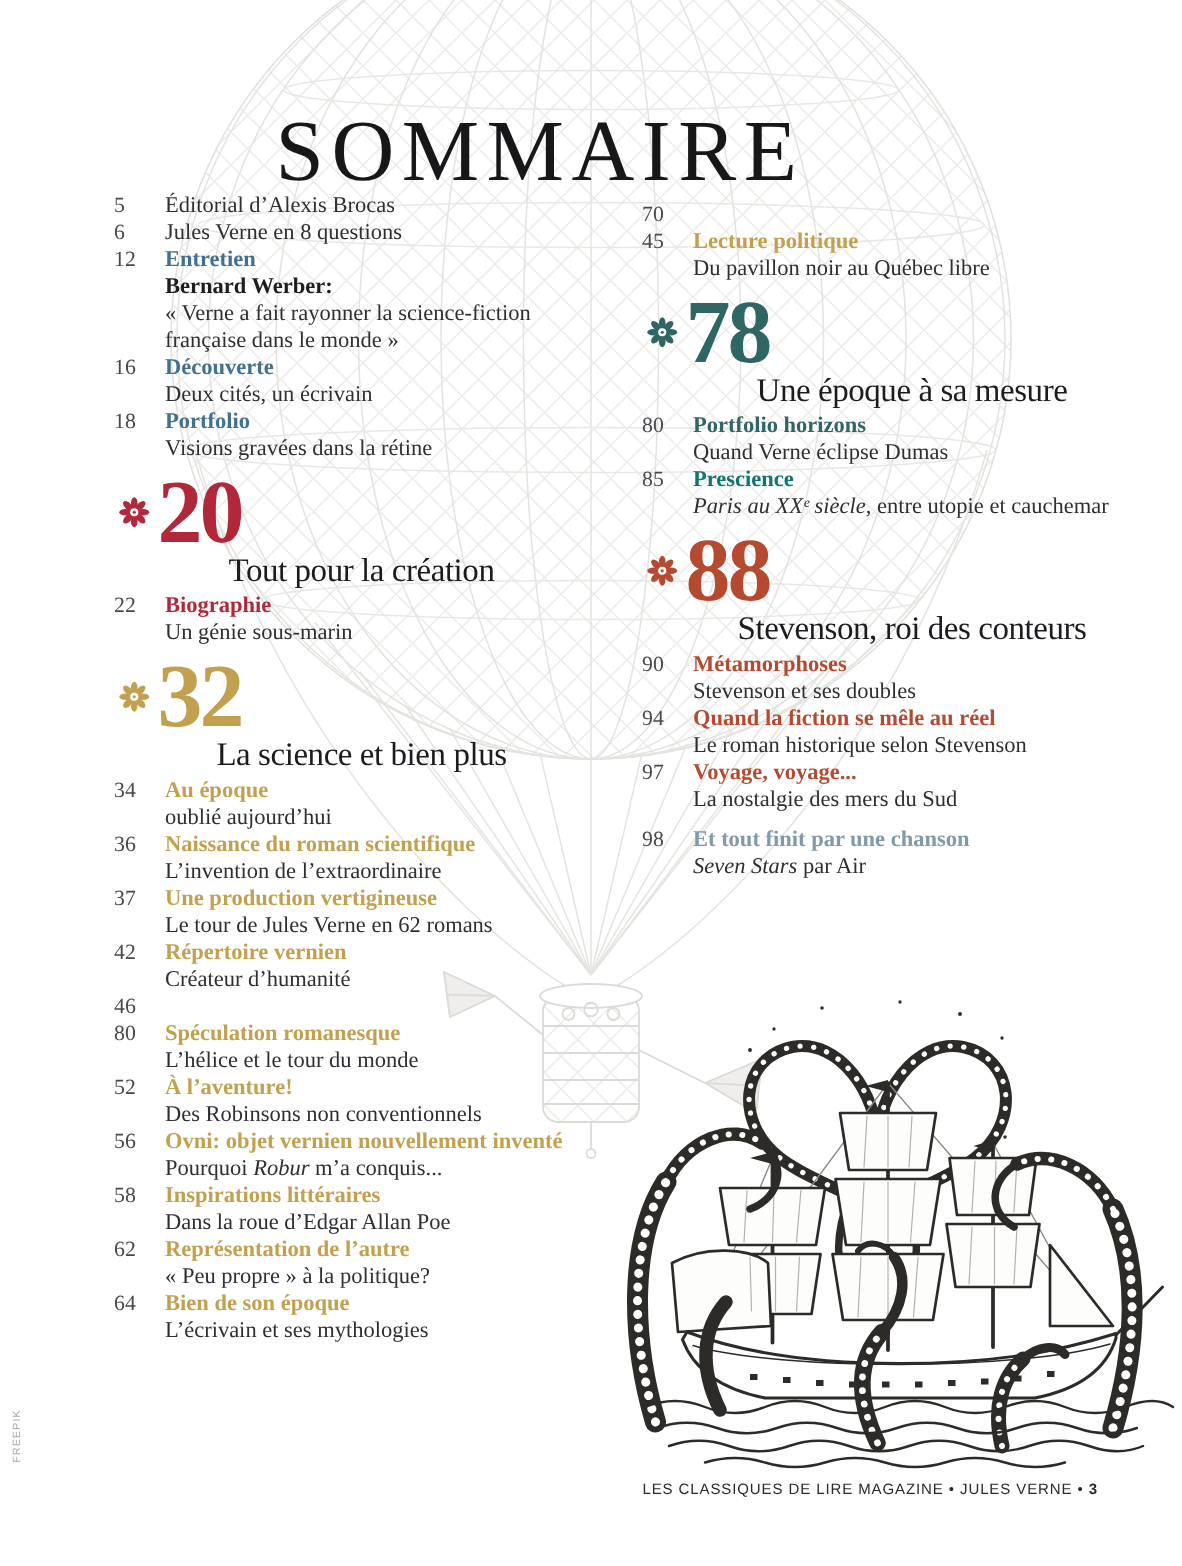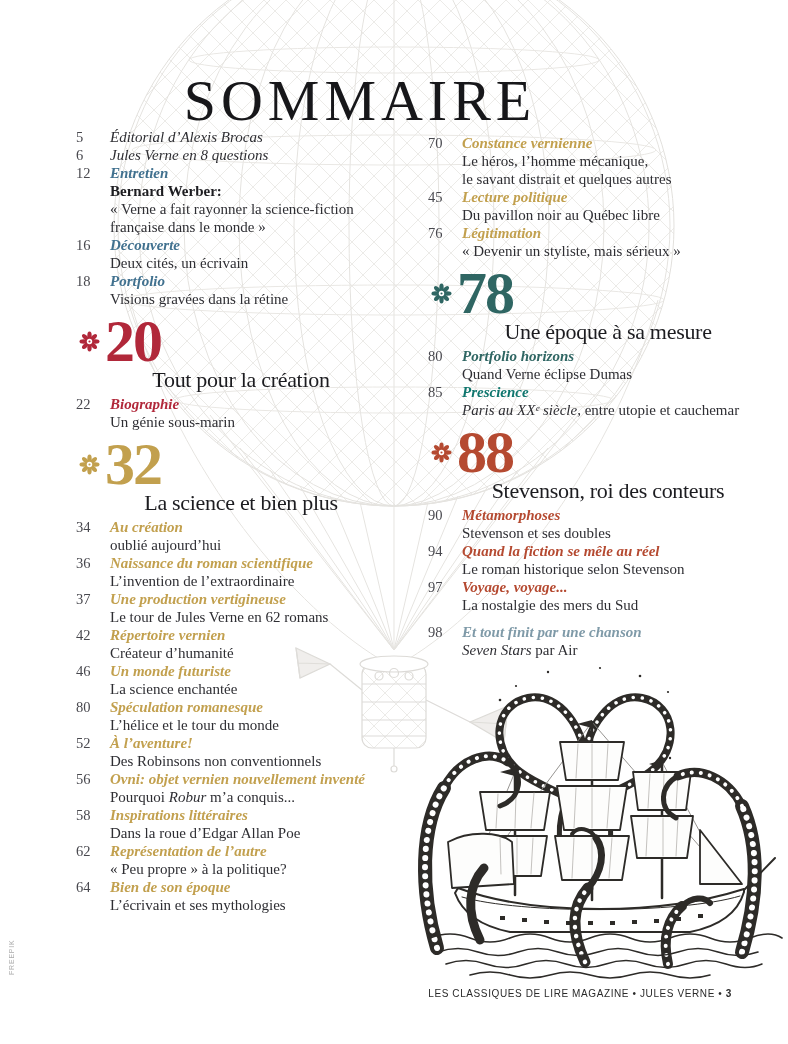--- a/index.html
+++ b/index.html
@@ -15,21 +15,21 @@
     font-size:58px;font-weight:400;letter-spacing:5px;color:#17171a;
   }
   
   .col{position:absolute;z-index:2;font-size:15px;line-height:18px;color:#2e2e33;}
   .col-left{left:76px;top:128px;width:330px;}
   .col-right{left:428px;top:134px;width:360px;}
   .entry{display:flex;}
   .entry.gap{margin-top:9px;}
   .entry .num{flex:0 0 34px;width:34px;color:#48484e;font-size:14.5px;}
   .entry .body{flex:1;max-width:292px;display:block;}
-  .heading{display:block;font-weight:bold;font-style:italic;}
+  .heading{display:block;font-weight:bold;}
   .heading.plain{font-weight:normal;color:#2e2e33;}
   .sub{display:block;}
   .it{font-style:italic;}
   .b{font-weight:bold;color:#1d1d21;}
   .section{margin-top:10px;margin-bottom:6px;}
   .numrow{display:flex;align-items:center;height:46px;}
   .rosette{width:21px;height:21px;flex:0 0 21px;margin-right:5px;margin-left:3px;}
   .bignum{font-size:60px;font-weight:bold;letter-spacing:-2px;line-height:46px;}
   .section-title{
     font-size:22px;font-weight:normal;color:#1c1c20;margin:7px 0 5px 0;
@@ -287,21 +287,21 @@
           <circle cx="12" cy="12" r="3.1" fill="#ffffff"></circle>
           <circle cx="12" cy="12" r="1.2" fill="currentColor"></circle>
         </svg>
         <span class="bignum">32</span>
       </div>
       <div class="section-title">La science et bien plus</div>
     </div>
     <div class="entry">
       <span class="num">34</span>
       <span class="body">
-        <span class="heading" style="color:#c2a04e">Au création</span>
+        <span class="heading" style="color:#c2a04e">Au époque</span>
         <span class="sub">oublié aujourd’hui</span>
       </span>
     </div>
     <div class="entry">
       <span class="num">36</span>
       <span class="body">
         <span class="heading" style="color:#c2a04e">Naissance du roman scientifique</span>
         <span class="sub">L’invention de l’extraordinaire</span>
       </span>
     </div>
@@ -314,24 +314,20 @@
     </div>
     <div class="entry">
       <span class="num">42</span>
       <span class="body">
         <span class="heading" style="color:#c2a04e">Répertoire vernien</span>
         <span class="sub">Créateur d’humanité</span>
       </span>
     </div>
     <div class="entry">
       <span class="num">46</span>
-      <span class="body">
-        <span class="heading" style="color:#c2a04e">Un monde futuriste</span>
-        <span class="sub">La science enchantée</span>
-      </span>
     </div>
     <div class="entry">
       <span class="num">80</span>
       <span class="body">
         <span class="heading" style="color:#c2a04e">Spéculation romanesque</span>
         <span class="sub">L’hélice et le tour du monde</span>
       </span>
     </div>
     <div class="entry">
       <span class="num">52</span>
@@ -365,38 +361,26 @@
       <span class="num">64</span>
       <span class="body">
         <span class="heading" style="color:#c2a04e">Bien de son époque</span>
         <span class="sub">L’écrivain et ses mythologies</span>
       </span>
     </div>
   </div>
 <div class="col col-right" id="col-right">
     <div class="entry">
       <span class="num">70</span>
-      <span class="body">
-        <span class="heading" style="color:#c2a04e">Constance vernienne</span>
-        <span class="sub">Le héros, l’homme mécanique,</span>
-        <span class="sub">le savant distrait et quelques autres</span>
-      </span>
     </div>
     <div class="entry">
       <span class="num">45</span>
       <span class="body">
         <span class="heading" style="color:#c2a04e">Lecture politique</span>
         <span class="sub">Du pavillon noir au Québec libre</span>
-      </span>
-    </div>
-    <div class="entry">
-      <span class="num">76</span>
-      <span class="body">
-        <span class="heading" style="color:#c2a04e">Légitimation</span>
-        <span class="sub">« Devenir un styliste, mais sérieux »</span>
       </span>
     </div>
     <div class="section" style="color: rgb(47, 102, 99);">
       <div class="numrow">
         <svg class="rosette" viewBox="0 0 24 24">
           <g fill="currentColor">
             <ellipse cx="12" cy="5.2" rx="2.5" ry="4.6"></ellipse>
             <ellipse cx="12" cy="5.2" rx="2.5" ry="4.6" transform="rotate(45 12 12)"></ellipse>
             <ellipse cx="12" cy="5.2" rx="2.5" ry="4.6" transform="rotate(90 12 12)"></ellipse>
             <ellipse cx="12" cy="5.2" rx="2.5" ry="4.6" transform="rotate(135 12 12)"></ellipse>

